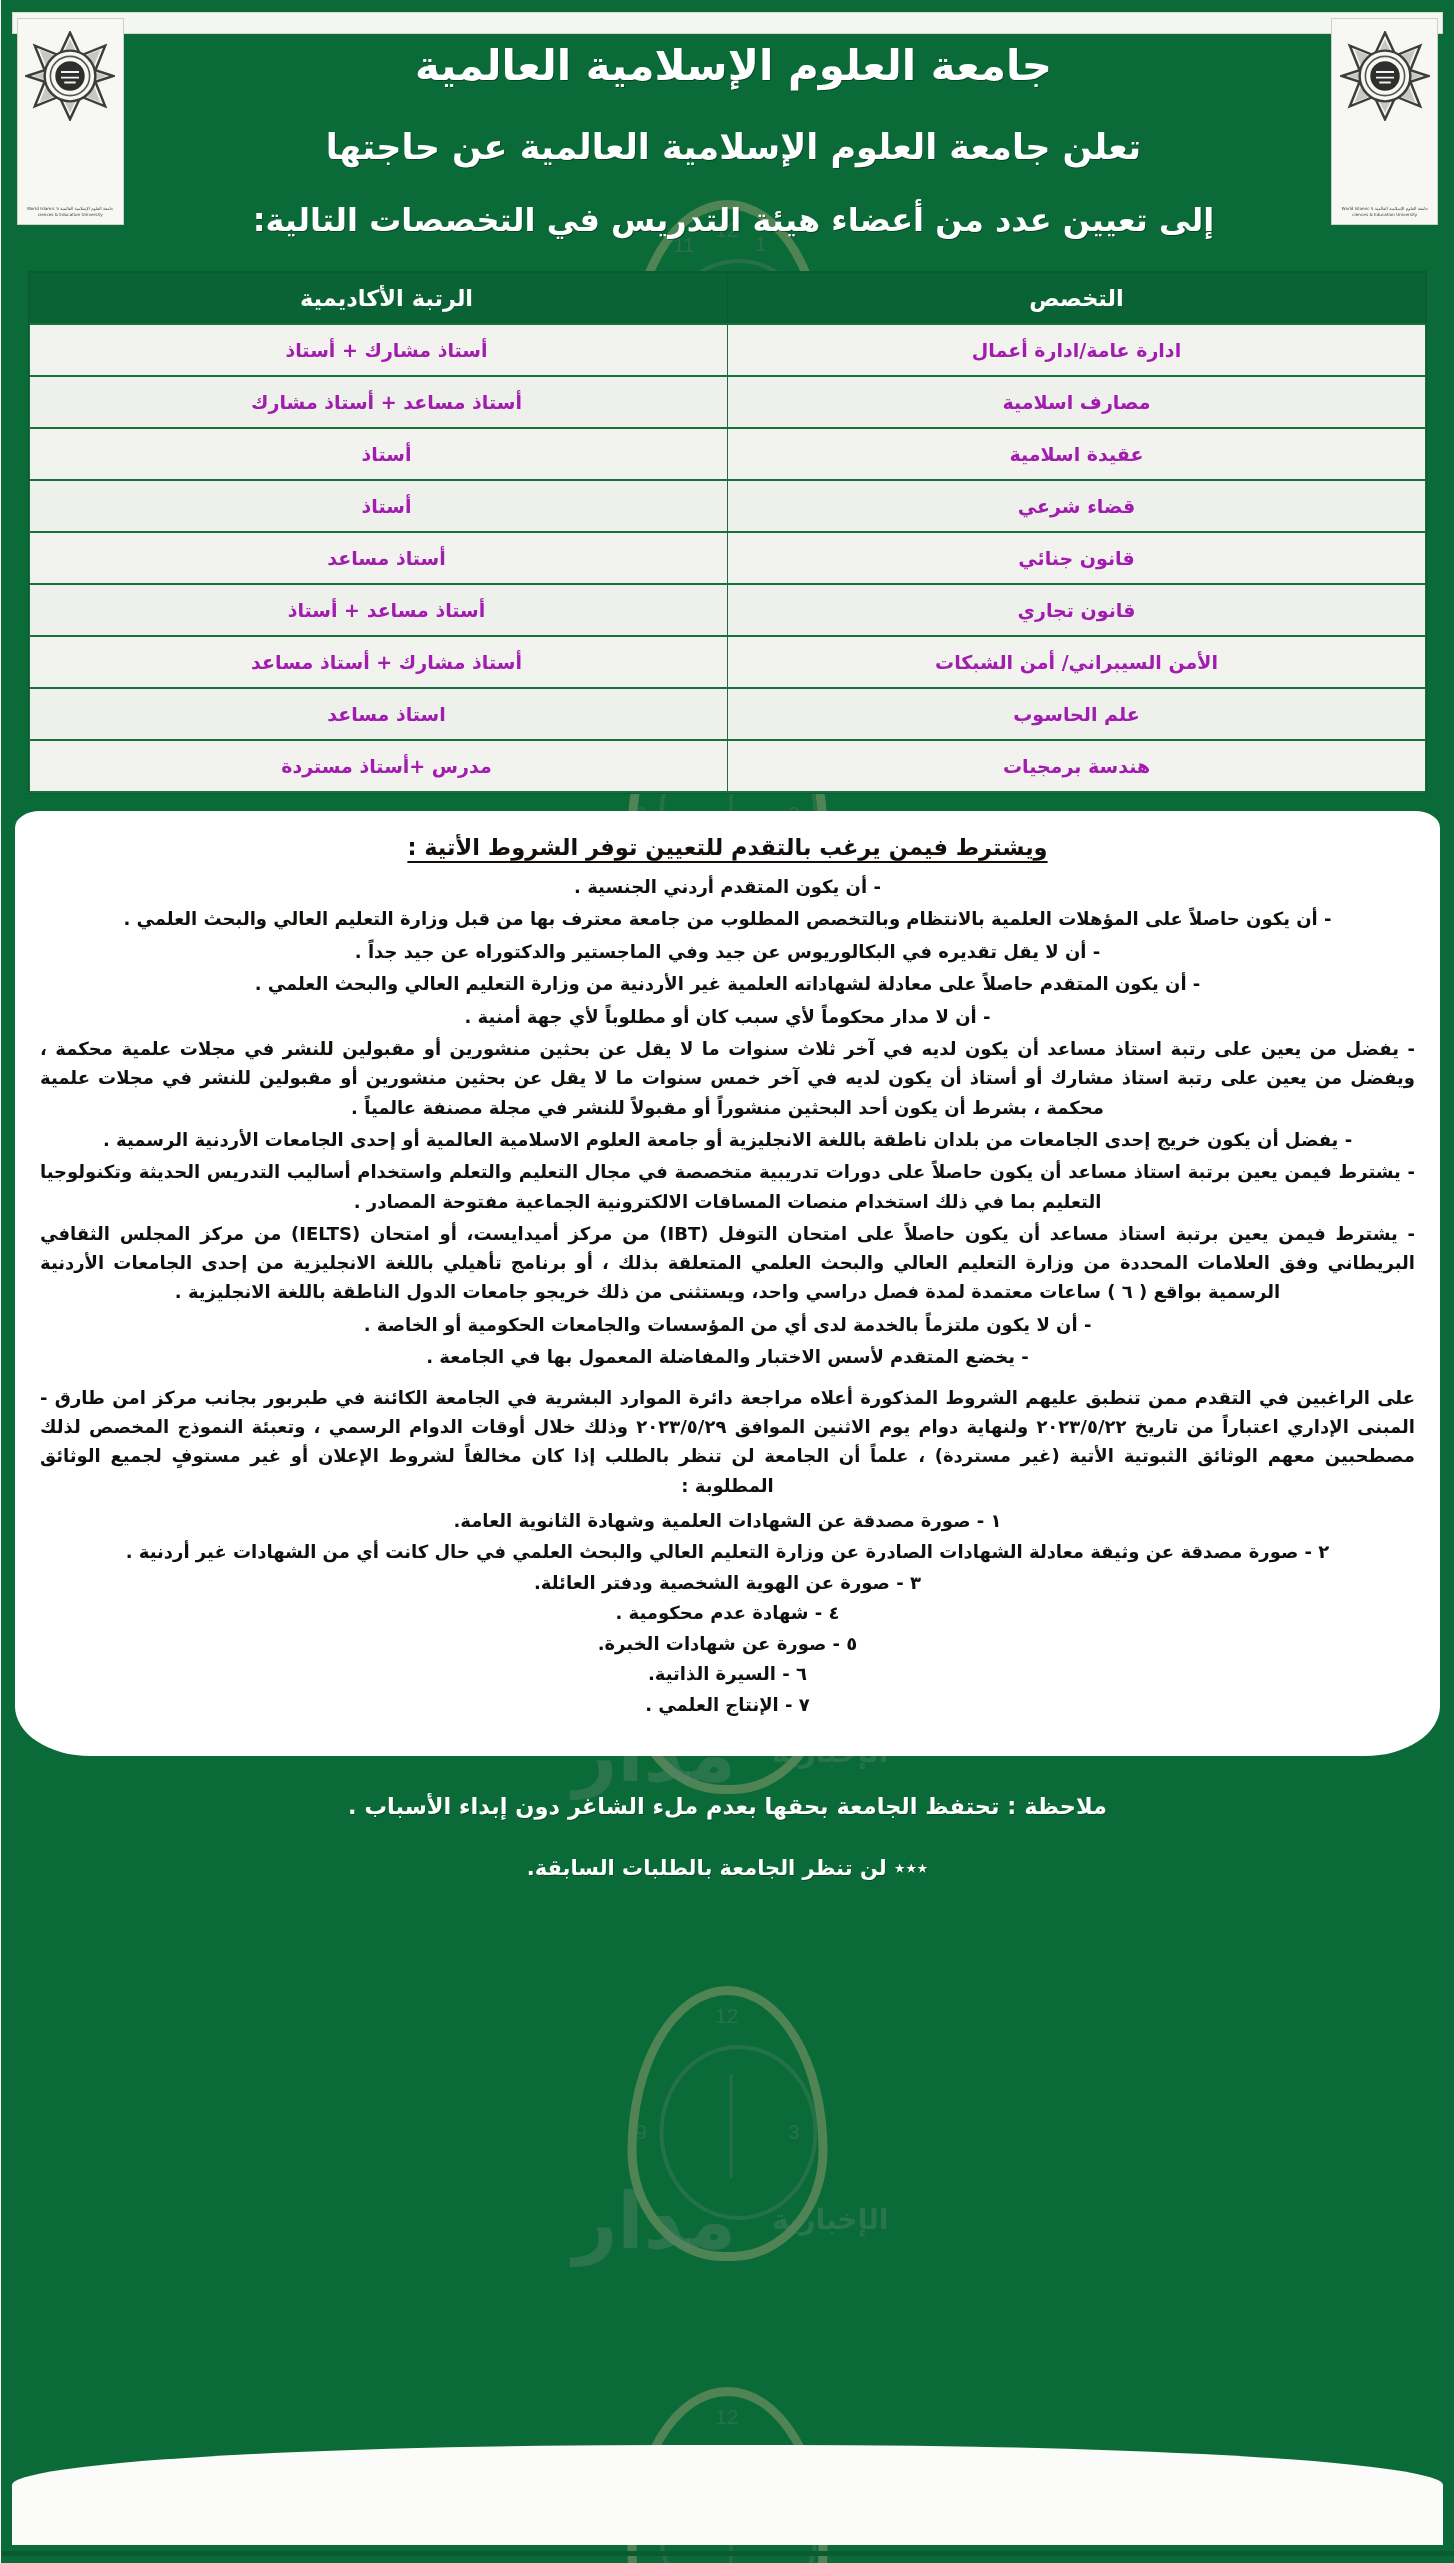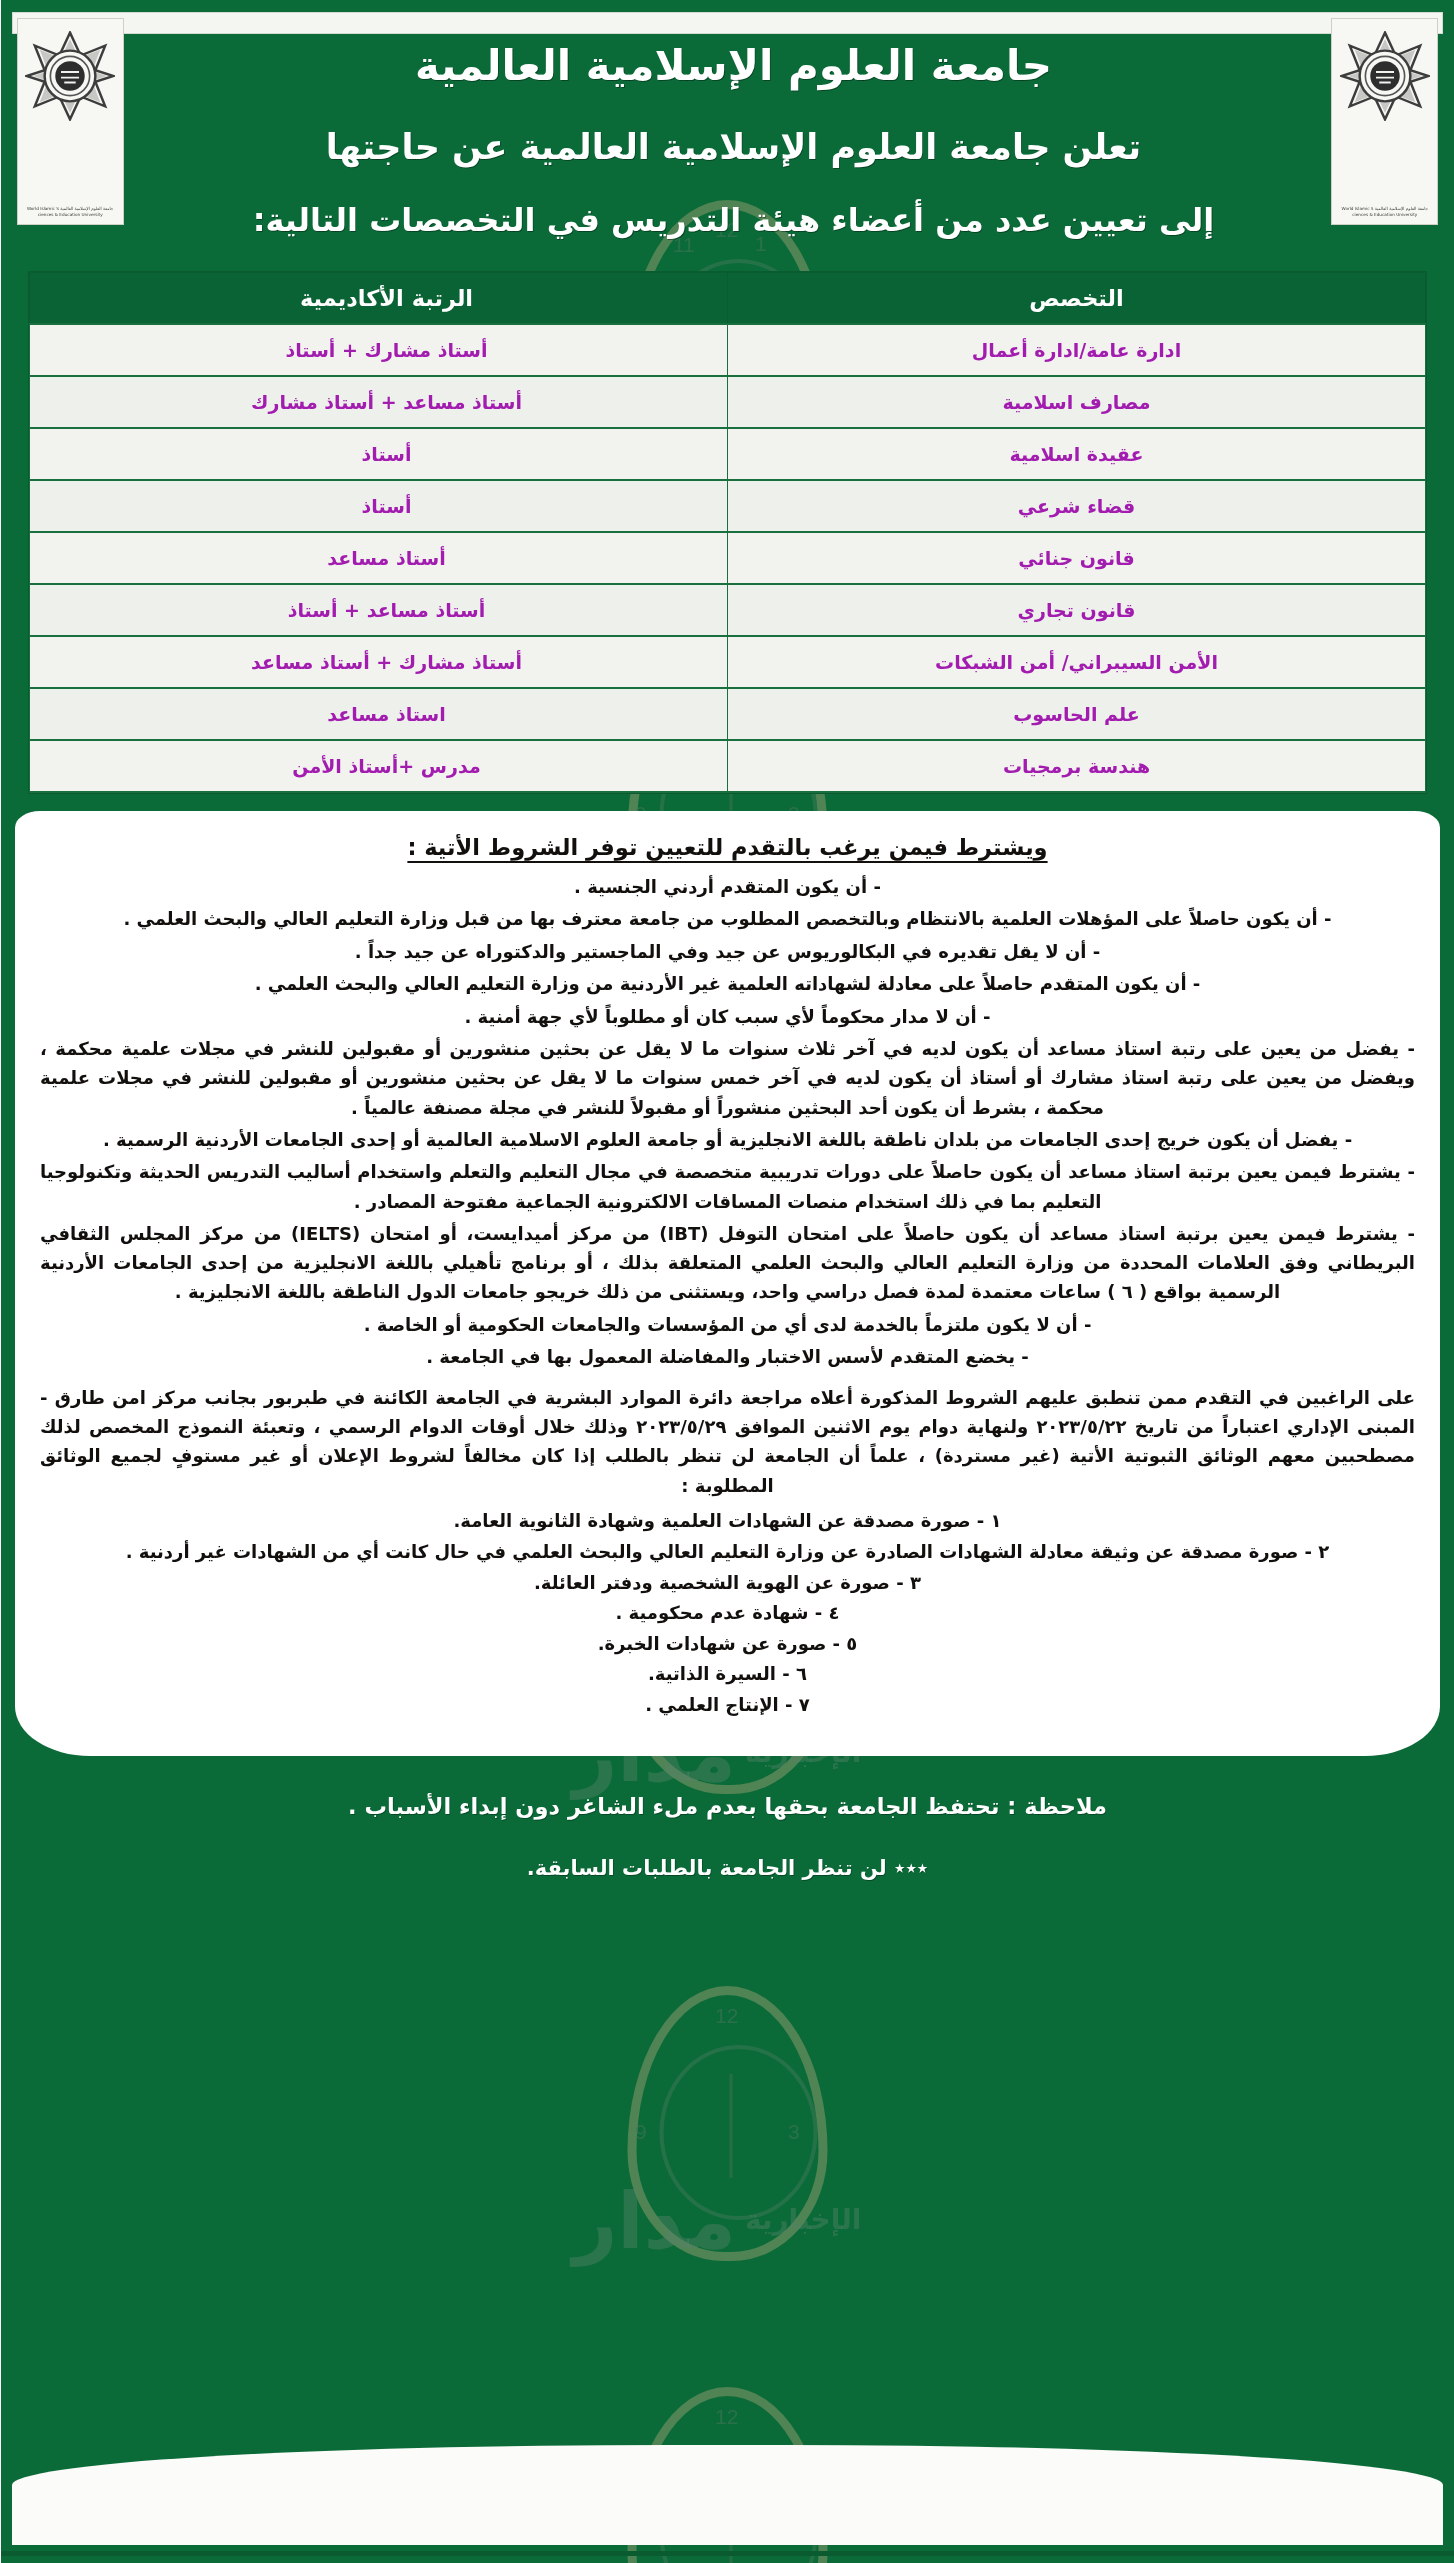--- a/index.html
+++ b/index.html
@@ -62,21 +62,21 @@
     color: rgba(125,125,125,.5);
     font-family: "Liberation Sans", sans-serif;
   }
   .wm-word {
     position: absolute;
     color: rgba(150,150,150,.42);
     font-weight: bold;
     letter-spacing: 1.7px;
   }
   .wm-madar { left: 25px; top: 191px; font-size: 77px; }
-  .wm-akh { left: 197px; top: 217px; font-size: 28px; }
+  .wm-akh { left: 224px; top: 217px; font-size: 28px; }
   
   .top-strip {
     position: absolute;
     left: 11.7px; top: 11.7px;
     width: 1431px; height: 22px;
     background: #f4f6f2;
     border: 0.8px solid #d6d9d2;
     z-index: 6;
   }
   .bottom-strip {
@@ -388,21 +388,21 @@
           <tr>
             <td class="col-spec">الأمن السيبراني/ أمن الشبكات</td>
             <td class="col-rank">أستاذ مشارك + أستاذ مساعد</td>
           </tr>
           <tr>
             <td class="col-spec">علم الحاسوب</td>
             <td class="col-rank">استاذ مساعد</td>
           </tr>
           <tr>
             <td class="col-spec">هندسة برمجيات</td>
-            <td class="col-rank">مدرس +أستاذ الأمن</td>
+            <td class="col-rank">مدرس +أستاذ مستردة</td>
           </tr>
         </tbody>
     </table>
   </div>
 
   <div class="body-panel">
     <div class="cond-heading">ويشترط فيمن يرغب بالتقدم للتعيين توفر الشروط الأتية :</div>
     <ul class="cond" id="cond-list">
         <li class="short">أن يكون المتقدم أردني الجنسية .</li>
         <li>أن يكون حاصلاً على المؤهلات العلمية بالانتظام وبالتخصص المطلوب من جامعة معترف بها من قبل وزارة التعليم العالي والبحث العلمي .</li>

